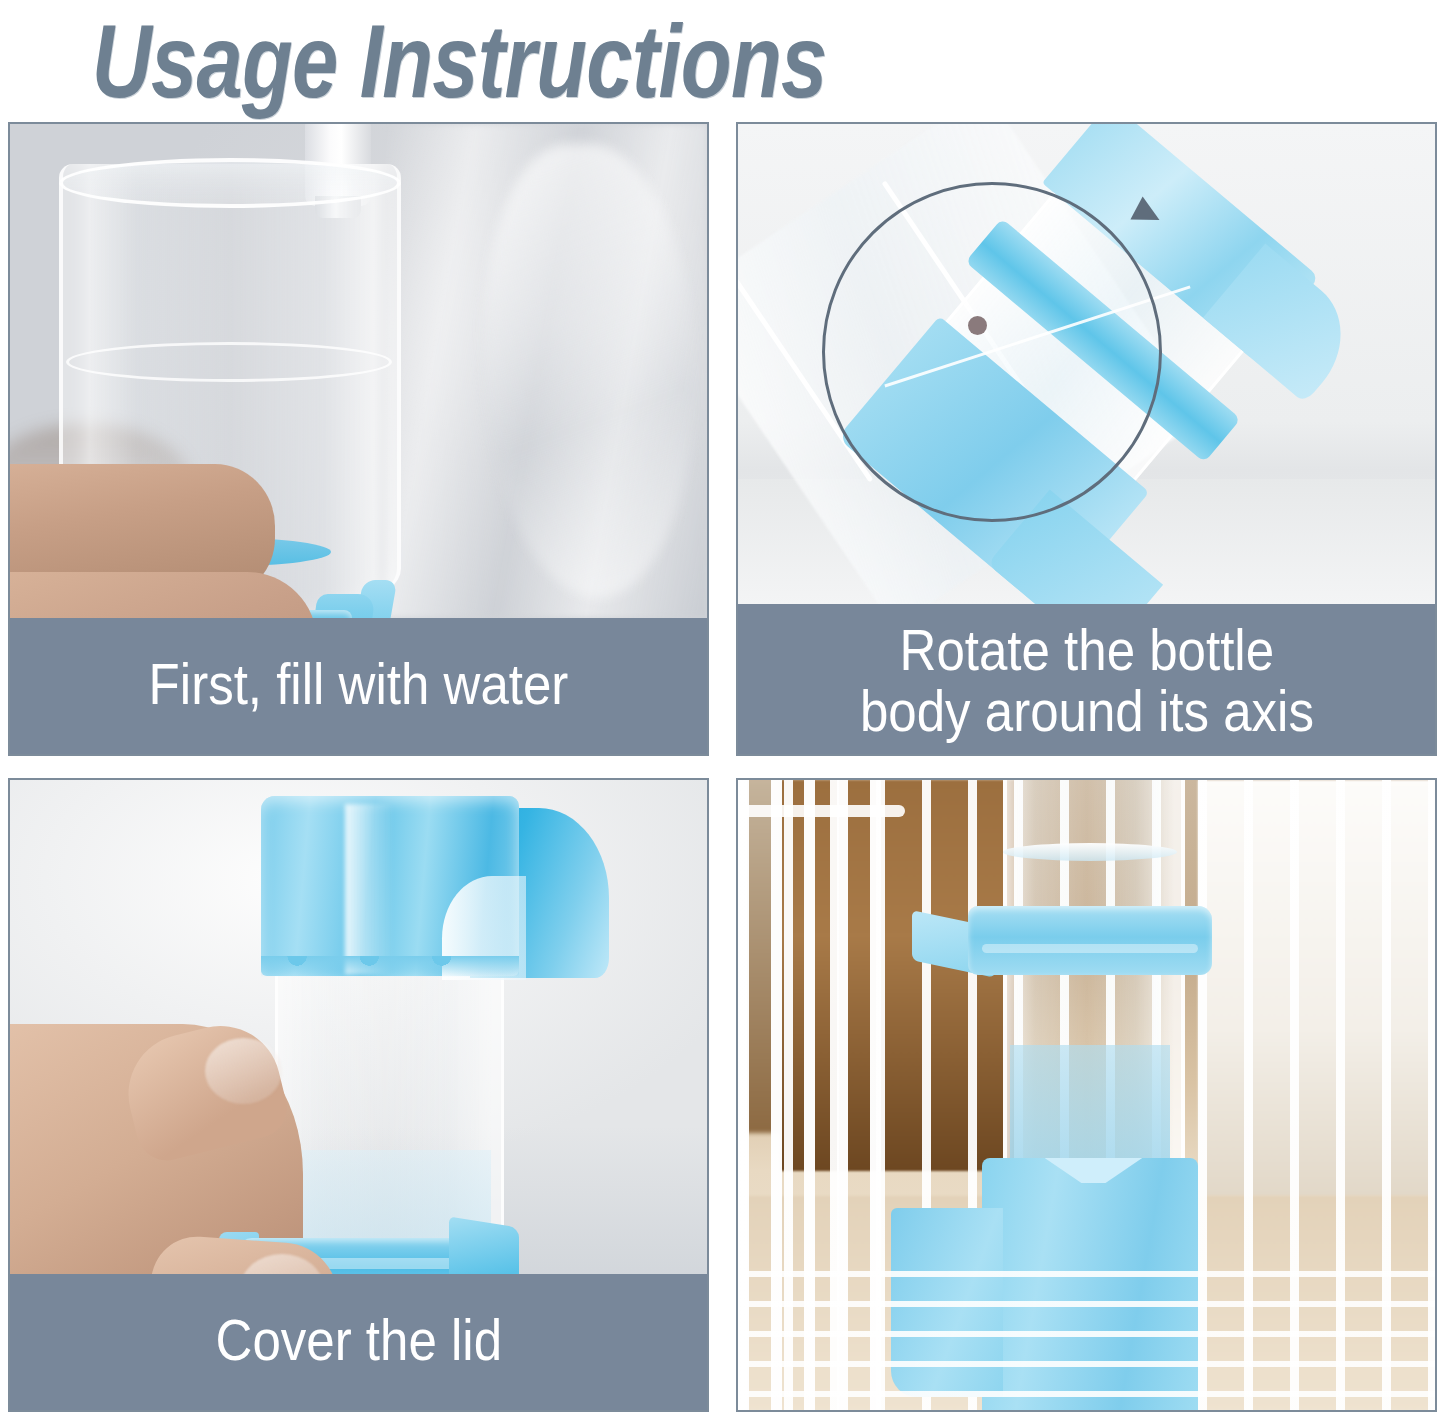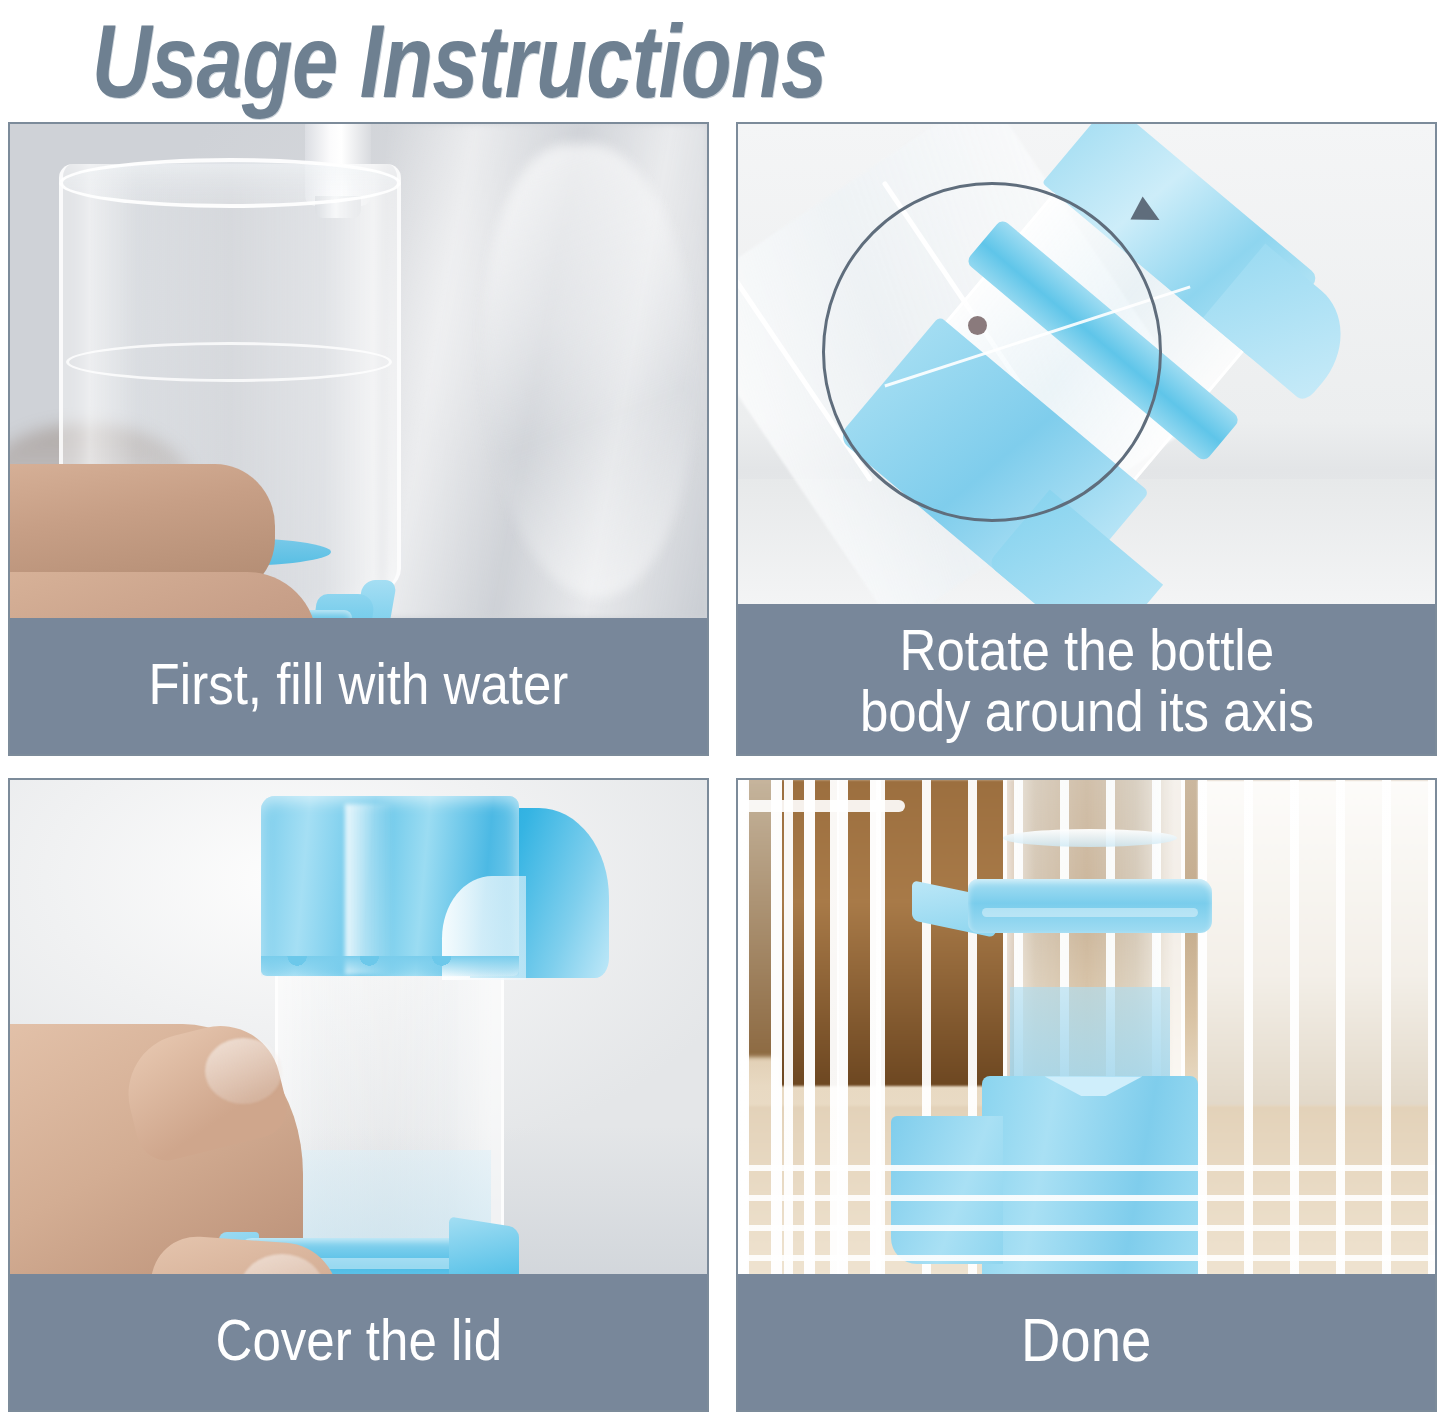--- a/index.html
+++ b/index.html
@@ -581,18 +581,15 @@
       <div class="p4-waterline"></div>
       <div class="p4-water"></div>
       <div class="p4-clip-tab"></div>
       <div class="p4-clip"></div>
       <div class="p4-clip-band"></div>
       <div class="p4-base"></div>
       <div class="p4-base-notch"></div>
       <div class="p4-spout"></div>
       <div class="p4-floorgrid"></div>
     </div>
-    <div class="caption">
-      <span class="cap-line">Done</span>
-    </div>
   </div>
 
 </div>
 
 </body></html>

